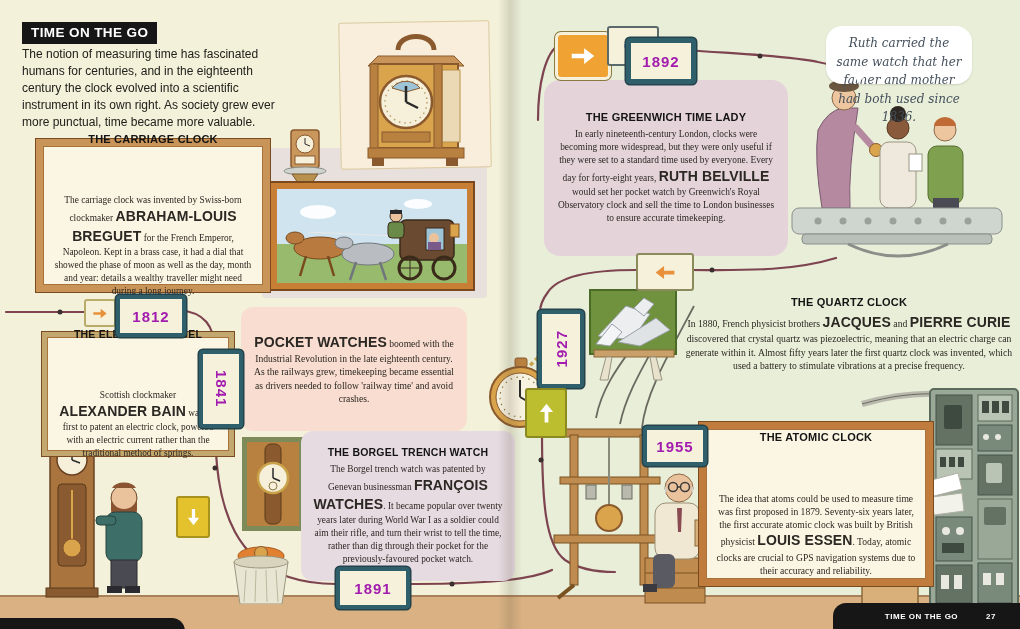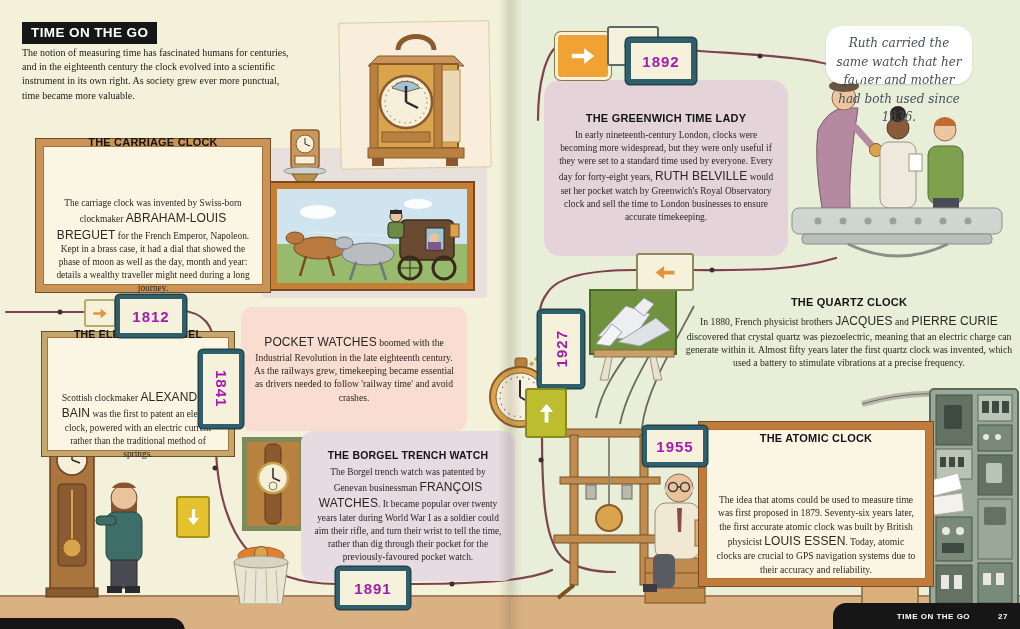--- a/index.html
+++ b/index.html
@@ -3,26 +3,26 @@
 <meta charset="utf-8">
 <style>
   html,body{margin:0;padding:0;background:#888;}
   #spread{position:relative;width:1020px;height:629px;overflow:hidden;
     background:linear-gradient(90deg,#f3f1d9 0%,#f3f1d9 49%,#e9eed8 51%,#e9eed8 100%);
     font-family:"Liberation Sans",sans-serif;}
   .abs{position:absolute;}
   
   .title-chip{background:#161616;color:#fff;font:700 13.5px "Liberation Sans",sans-serif;
     letter-spacing:.4px;padding:3px 9px 4px;display:inline-block;}
-  .intro{font-family:Liberation Serif, serif;font-size:10px;line-height:1.42;color:#21201c;}
+  .intro{font-family:Liberation Sans, sans-serif;font-size:12px;line-height:1.42;color:#21201c;}
   .box-heading{font:700 11px "Liberation Sans",sans-serif;letter-spacing:.2px;color:#141414;
     text-align:center;margin:0 0 5px 0;}
   .box-body{font-family:"Liberation Serif",serif;font-size:9.4px;line-height:1.38;
     color:#2b2722;text-align:center;margin:0;}
-  .ib{font-family:"Liberation Sans",sans-serif;font-weight:400;font-size:12px;letter-spacing:.1px;}
+  .ib{font-family:"Liberation Sans",sans-serif;font-weight:700;font-size:14px;letter-spacing:.1px;}
   
   .wood-box{background:#fbf6e3;border:7px solid #c89458;box-shadow:0 0 0 1px #7a4a20,inset 0 0 0 1px #a9723a;
     display:flex;flex-direction:column;justify-content:center;padding:16px 10px;box-sizing:border-box;z-index:3;gap:44px;}
   .wood-box.light{border-color:#c2a86e;border-width:5px;}
   .wood-box.orange{border-color:#c07c3c;}
   .soft-box{border-radius:12px;display:flex;flex-direction:column;justify-content:center;
     padding:8px 12px;box-sizing:border-box;z-index:3;}
   
   .sign{background:#f6f1da;border:4px solid #2e5f6b;border-radius:4px;box-shadow:0 0 0 1.5px #24424a;
     display:flex;align-items:center;justify-content:center;z-index:4;}
@@ -414,16 +414,16 @@
         <rect x="68" y="188" width="8" height="12"></rect>
       </g>
   </svg>
 
   <div class="abs footer" style="left:0;top:618px;width:185px;height:26px;border-radius:0 13px 0 0;">
     <span style="margin-left:26px;">26</span>
     <span style="flex:1;text-align:center;">TIME ON THE GO</span>
   </div>
   <div class="abs footer" style="left:833px;top:603px;width:187px;height:26px;border-radius:13px 0 0 0;">
     <span style="flex:1;text-align:right;margin-right:28px;">TIME ON THE GO</span>
-    <span style="margin-right:12px;">27</span>
+    <span style="margin-right:24px;">27</span>
   </div>
   <div class="abs gutter" style="left:498px;top:0;width:24px;height:629px;"></div>
 </div>
 
 </body></html>

